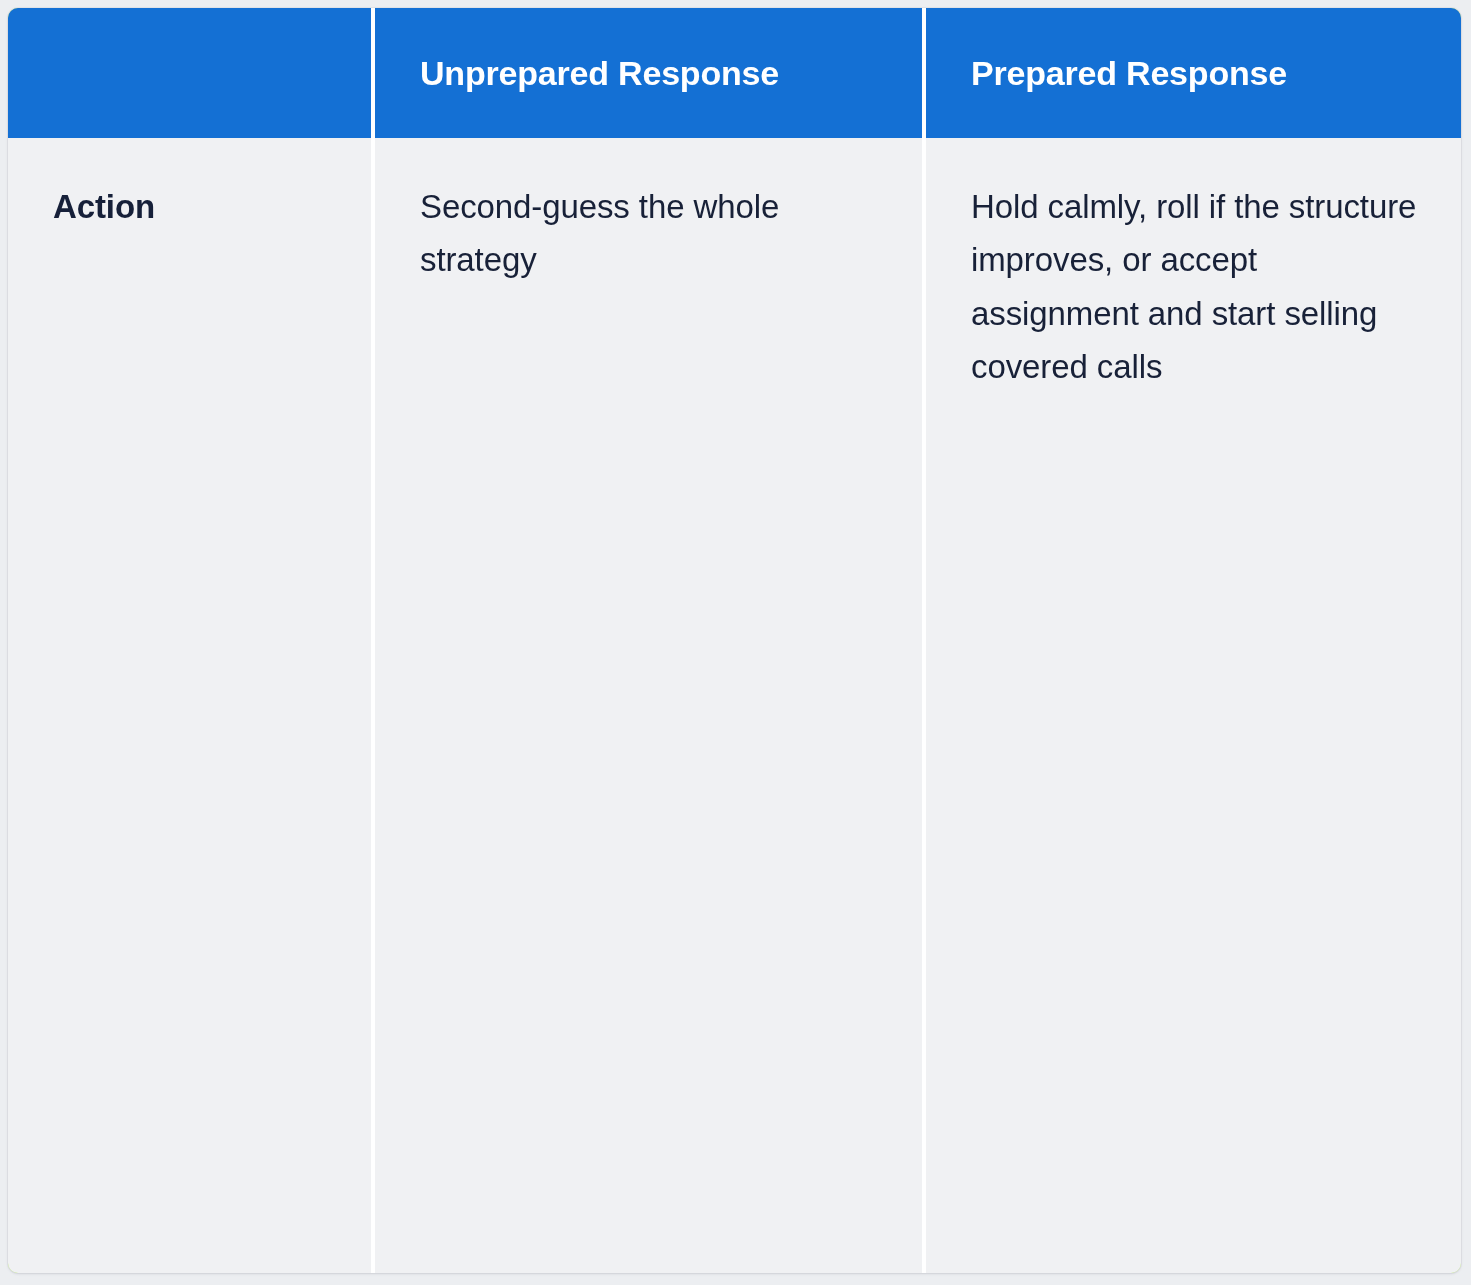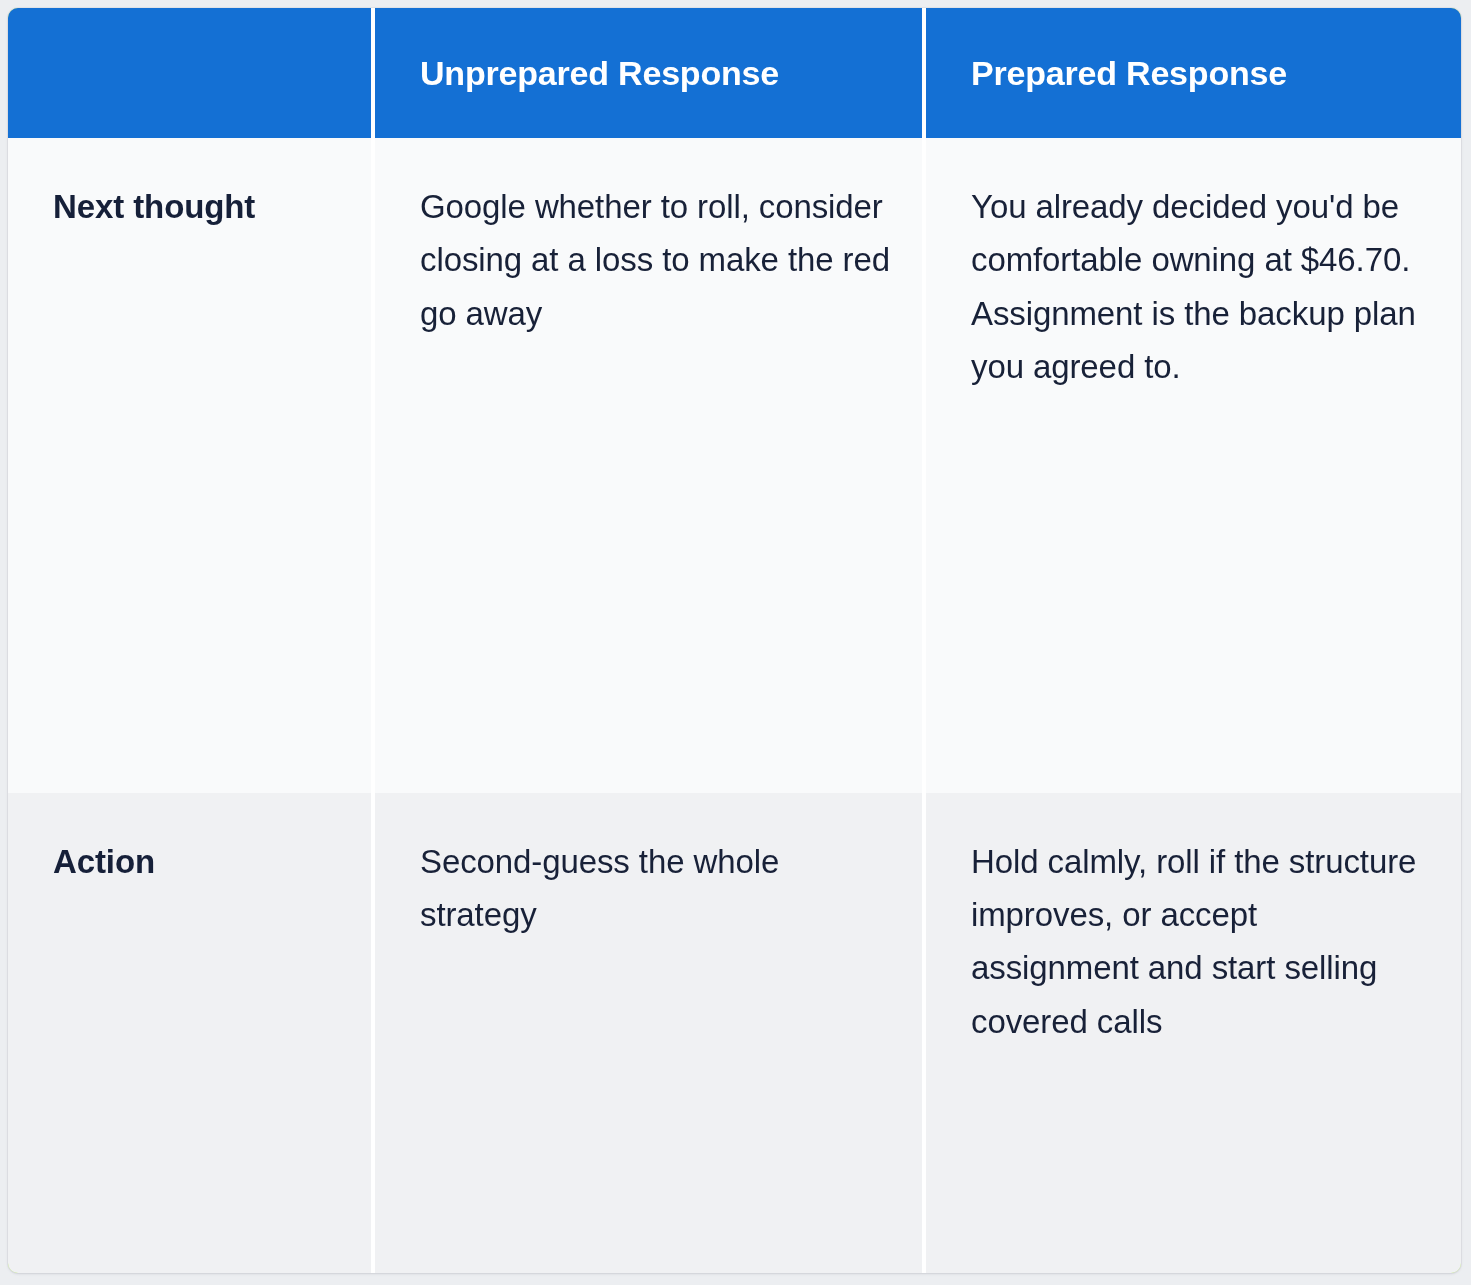--- a/index.html
+++ b/index.html
@@ -99,25 +99,20 @@
         <col class="c-prep">
       </colgroup>
       <thead>
         <tr>
           <th class="empty-head"></th>
           <th>Unprepared Response</th>
           <th>Prepared Response</th>
         </tr>
       </thead>
       <tbody>
-        <tr class="plain r2">
-          <td class="rowlabel">Next thought</td>
-          <td>Google whether to roll, consider closing at a loss to make the red go away</td>
-          <td>You already decided you'd be comfortable owning at $46.70. Assignment is the backup plan you agreed to.</td>
-        </tr>
         <tr class="shade r3">
           <td class="rowlabel">Action</td>
           <td>Second-guess the whole strategy</td>
           <td>Hold calmly, roll if the structure improves, or accept assignment and start selling covered calls</td>
         </tr>
       </tbody>
     </table>
   </div>
 </div>
 

